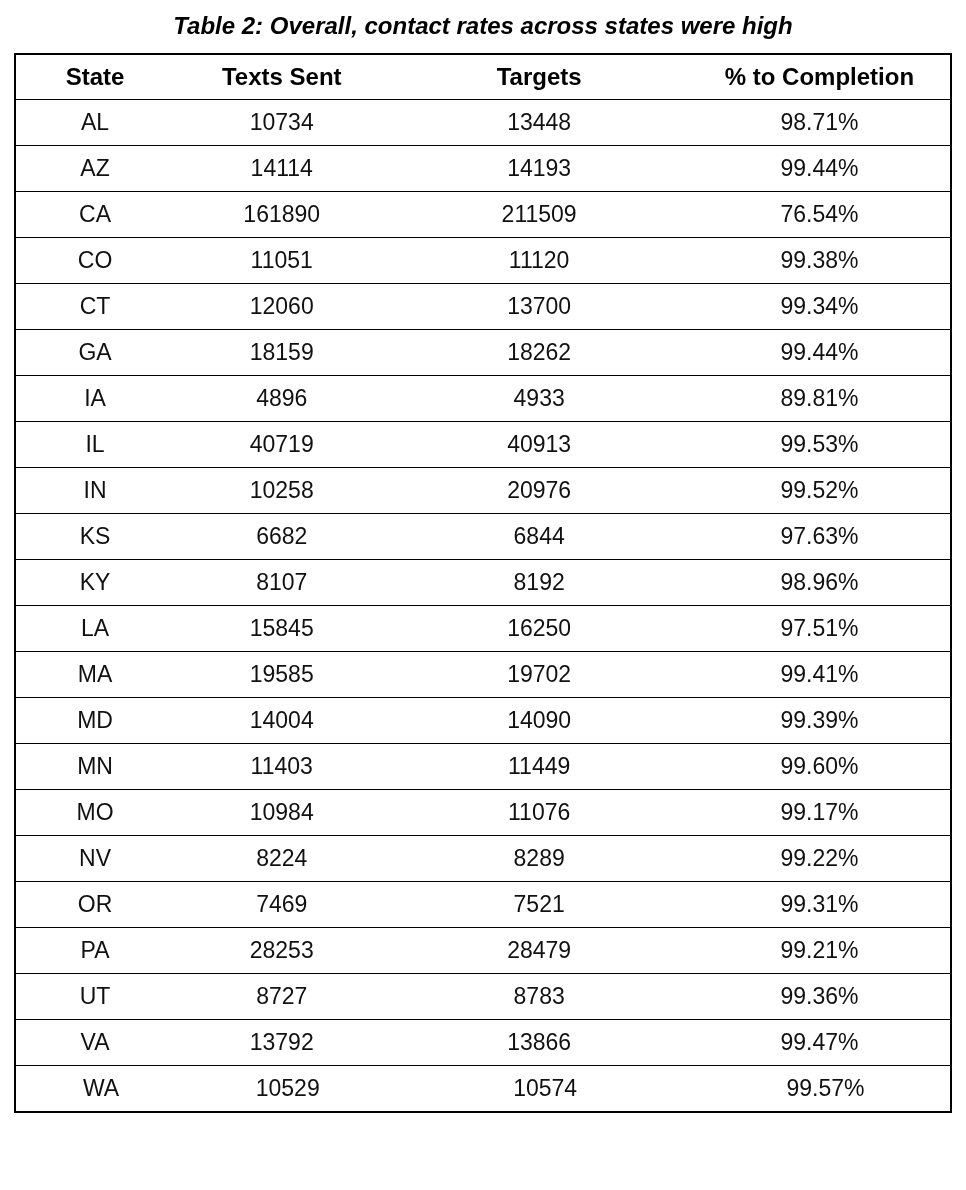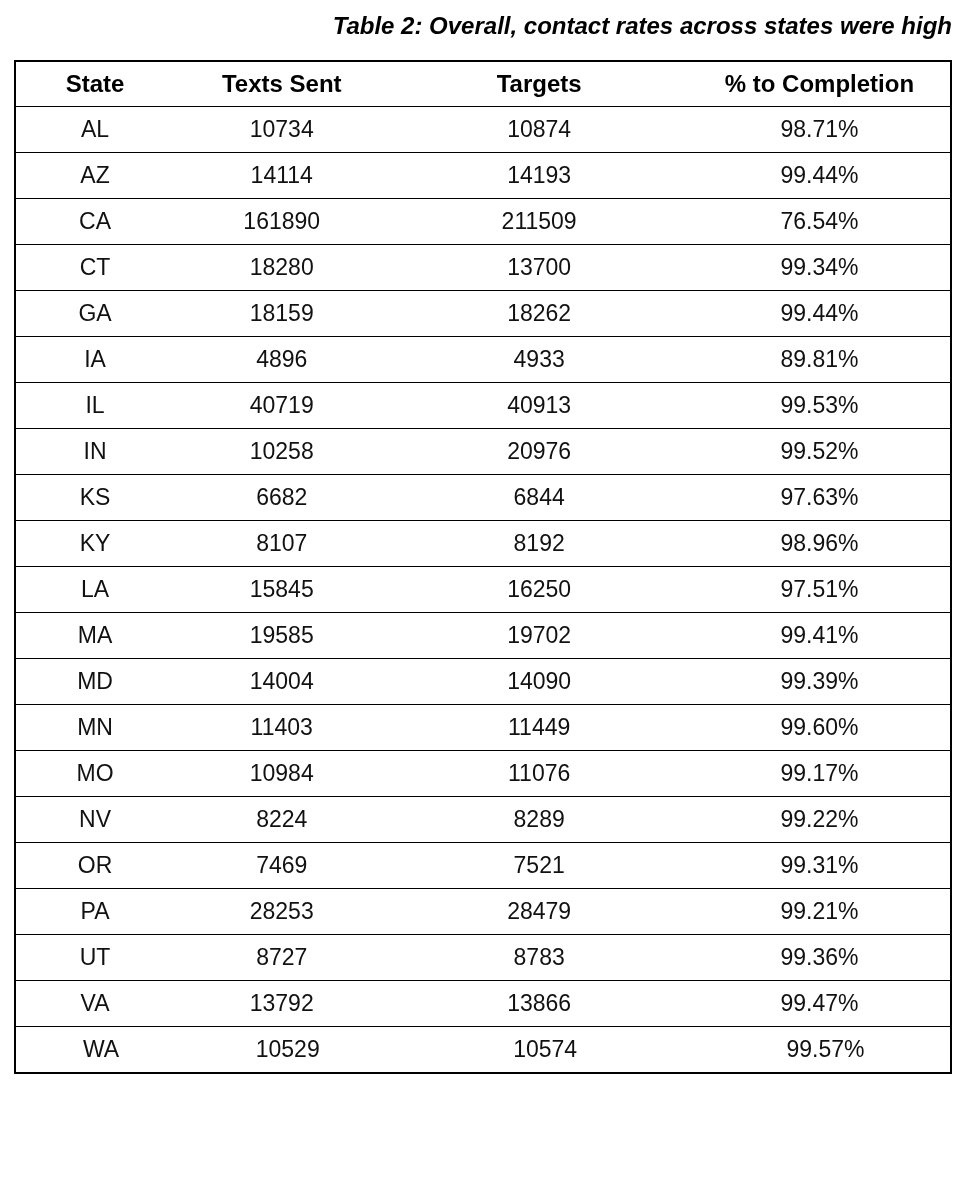--- a/index.html
+++ b/index.html
@@ -10,26 +10,26 @@
     color: #111111;
   }
   .page {
     width: 966px;
     height: 1190px;
     box-sizing: border-box;
     padding: 8px 14px 10px 14px;
     background: #ffffff;
   }
   .caption {
-    text-align: right;
+    text-align: center;
     font-style: italic;
     font-weight: 600;
     font-size: 24px;
     line-height: 1.2;
-    margin: 4px 0 19px 0;
+    margin: 4px 0 12px 0;
     color: #000000;
   }
   table.data-table {
     width: 938px;
     border-collapse: collapse;
     table-layout: fixed;
     border: 2px solid #000000;
   }
   table.data-table col.c-state   { width: 17%; }
   table.data-table col.c-texts   { width: 23%; }
@@ -76,38 +76,44 @@
         <th>State</th>
         <th>Texts Sent</th>
         <th>Targets</th>
         <th>% to Completion</th>
       </tr>
     </thead>
     <tbody>
         <tr>
           <td>AL</td>
           <td>10734</td>
-          <td>10874</td>
+          <td>13448</td>
           <td>98.71%</td>
         </tr>
         <tr>
           <td>AZ</td>
           <td>14114</td>
           <td>14193</td>
           <td>99.44%</td>
         </tr>
         <tr>
           <td>CA</td>
           <td>161890</td>
           <td>211509</td>
           <td>76.54%</td>
         </tr>
         <tr>
+          <td>CO</td>
+          <td>11051</td>
+          <td>11120</td>
+          <td>99.38%</td>
+        </tr>
+        <tr>
           <td>CT</td>
-          <td>18280</td>
+          <td>12060</td>
           <td>13700</td>
           <td>99.34%</td>
         </tr>
         <tr>
           <td>GA</td>
           <td>18159</td>
           <td>18262</td>
           <td>99.44%</td>
         </tr>
         <tr>

